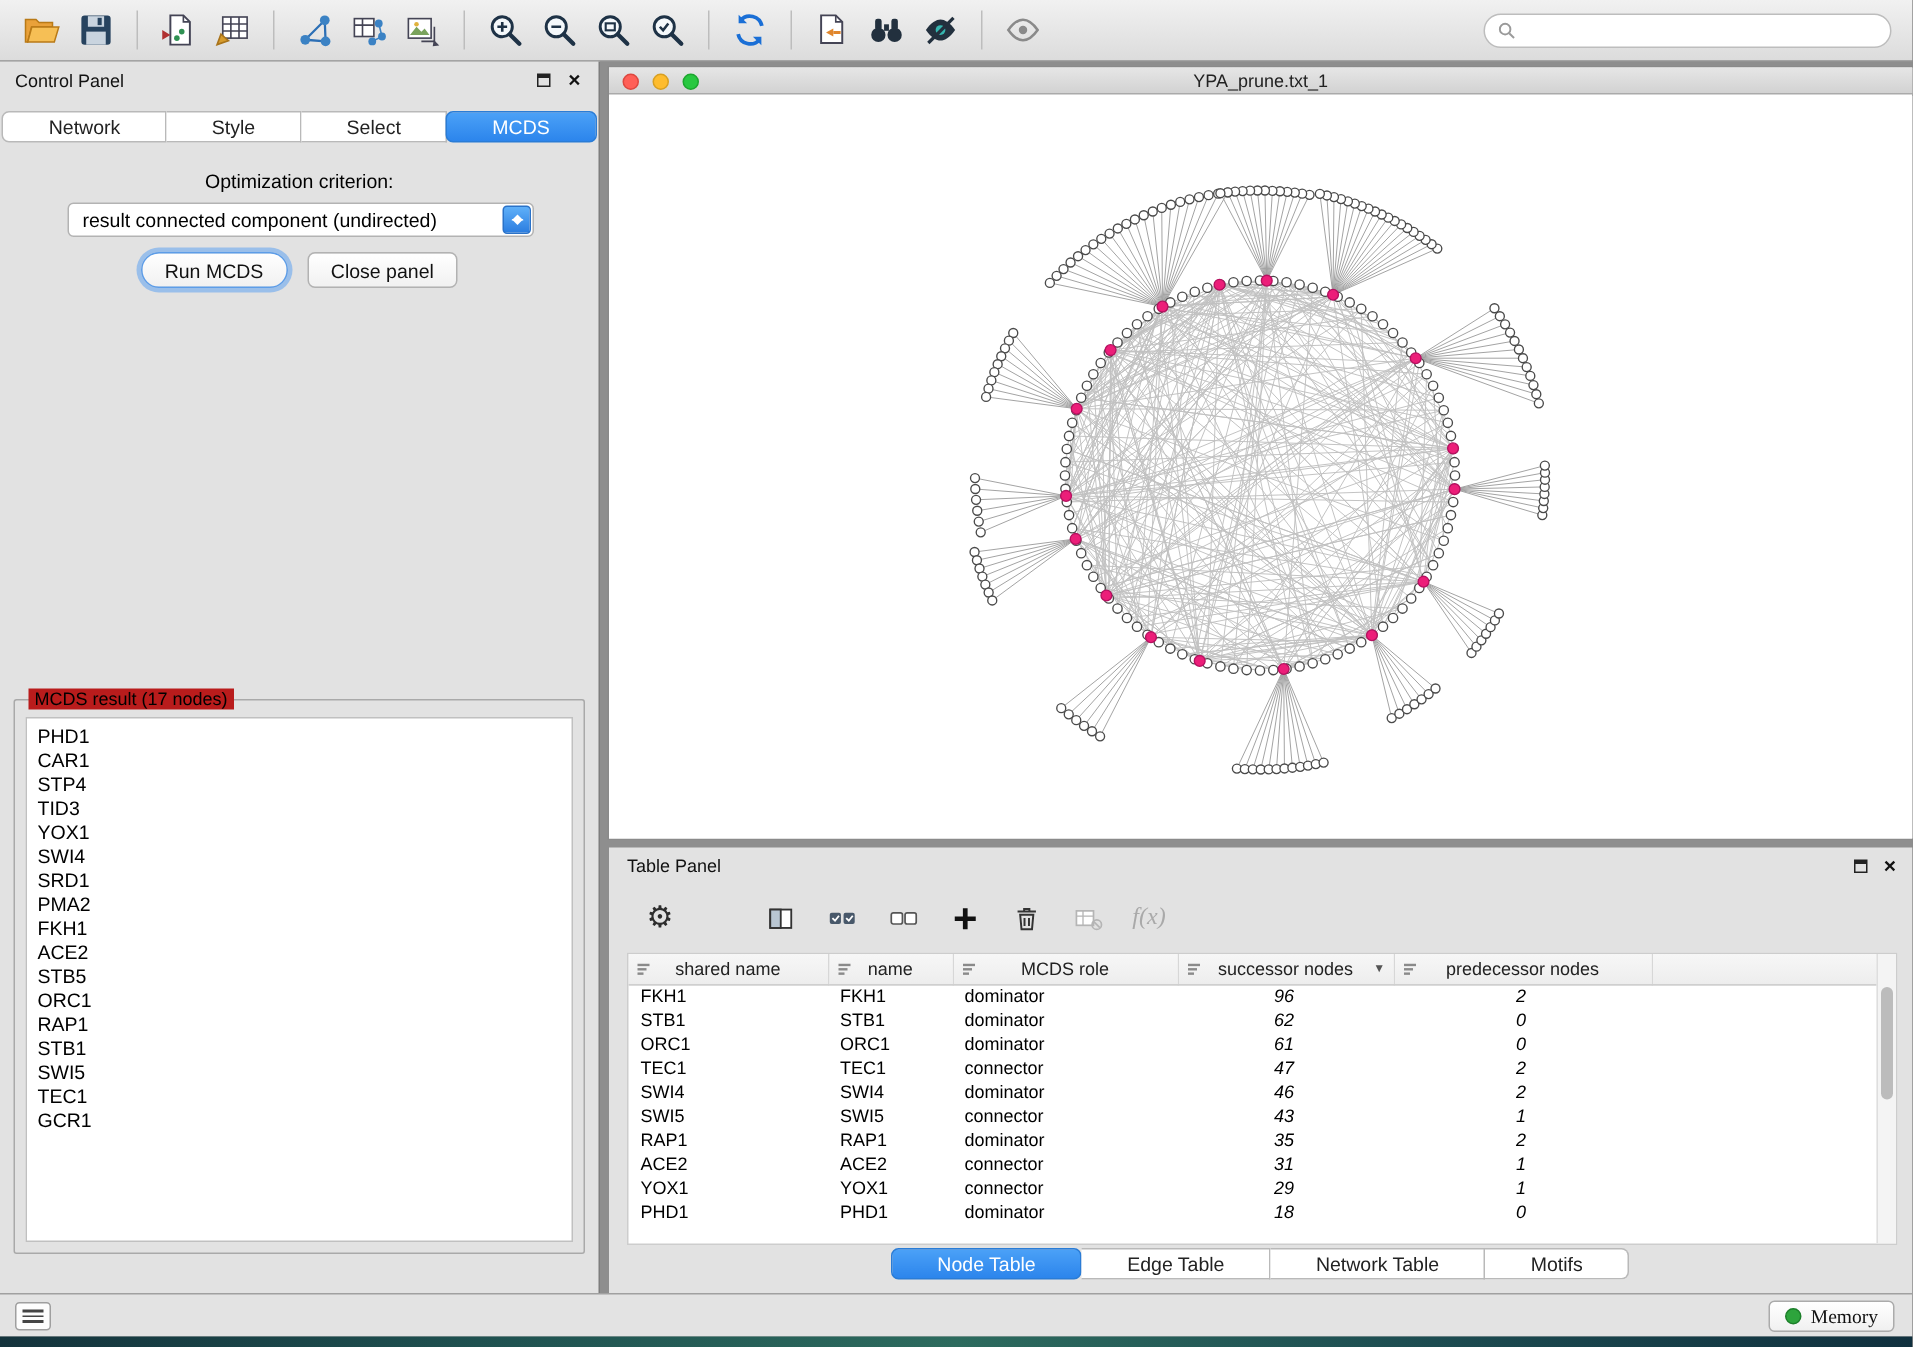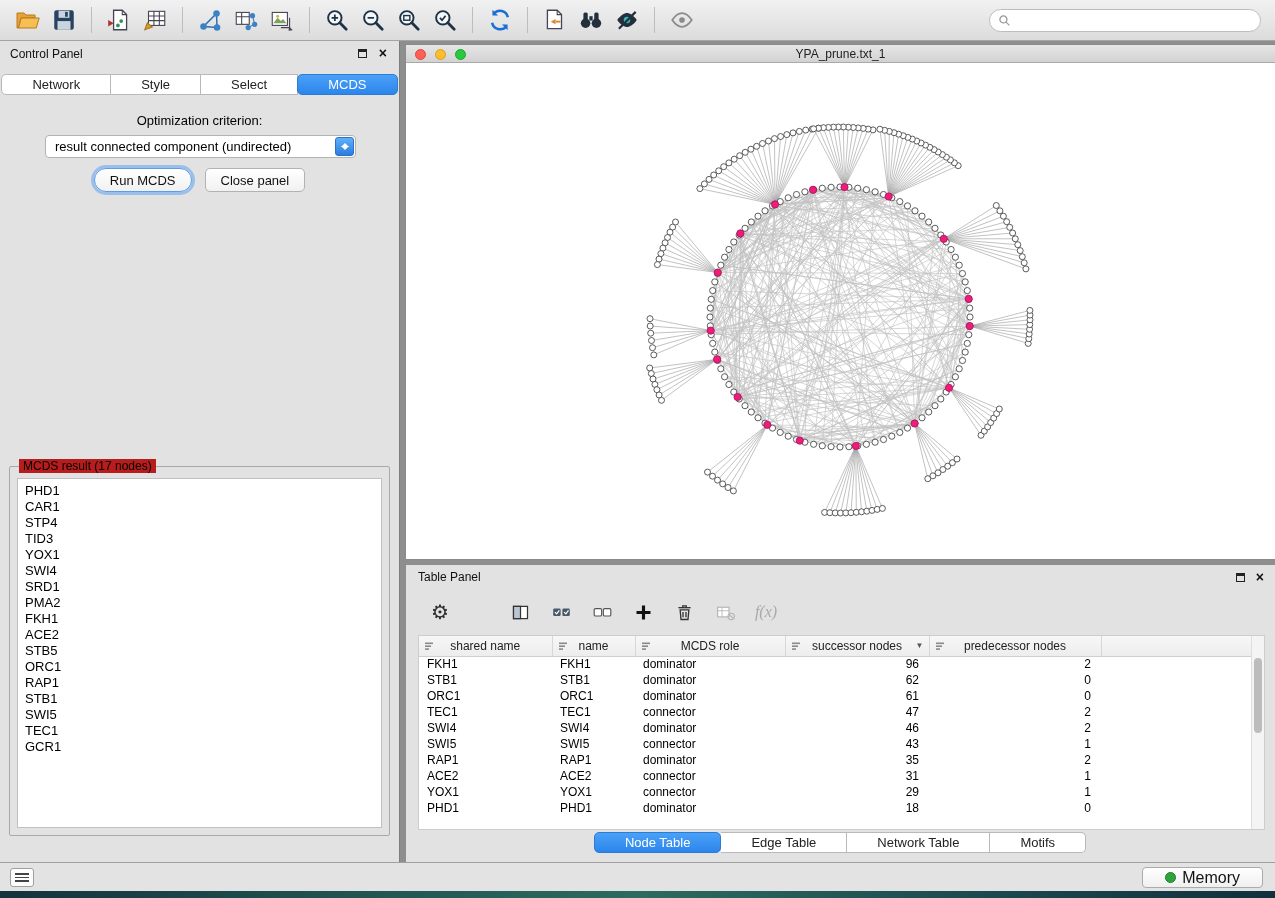--- a/index.html
+++ b/index.html
@@ -90,38 +90,38 @@
 
   .table-wrap { position:absolute; left:12px; right:10px; top:70px; bottom:32px; background:#fff;
                 border:1px solid #cdcdcd; overflow:hidden; }
   table.dtable { border-collapse:collapse; table-layout:fixed; width:835px; }
   .dtable th { background:linear-gradient(#f7f7f7,#ededed); border-right:1px solid #d7d7d7;
                border-bottom:1px solid #cfcfcf; height:20px; font-weight:normal; font-size:12px;
                color:#222; position:relative; overflow:hidden; white-space:nowrap; }
   .dtable th .sort-ic { position:absolute; left:5px; top:5px; }
   .dtable th .combo-arrow { position:absolute; right:5px; top:5px; font-size:8px; color:#555; }
   .dtable td { height:16px; font-size:12px; padding:0 8px; white-space:nowrap; overflow:hidden; color:#000; }
-  .dtable td.num { text-align:right; padding-right:10px; }
+  .dtable td.num { text-align:center; padding-right:10px;font-style:italic; }
   .vscroll { position:absolute; top:0; right:0; bottom:0; width:13px; background:#f4f4f4;
              border-left:1px solid #dedede; }
   .vscroll .thumb { position:absolute; left:2px; right:2px; top:22px; height:75px; background:#bcbcbc;
                     border-radius:5px; }
 
   .tp-tabbar { position:absolute; left:0; right:0; bottom:9px; display:flex; justify-content:center; }
 
   
   .statusbar { position:absolute; left:0; right:0; top:862px; height:29px; background:#e3e3e3;
                border-top:1px solid #a0a0a0; }
   .status-left { position:absolute; left:10px; top:5px; width:24px; height:19px; background:#fdfdfd;
                  border:1px solid #9f9f9f; border-radius:3px; display:flex; flex-direction:column;
                  justify-content:center; gap:2px; padding:0 4px; }
   .status-left i { display:block; height:1.5px; background:#444; }
   .memory-btn { position:absolute; right:12px; top:4px; height:21px; background:linear-gradient(#fff,#f0f0f0);
                 border:1px solid #ababab; border-radius:4px; display:flex; align-items:center;
-                padding:0 22px; gap:6px; font-size:16px; color:#111; }
+                padding:0 10px; gap:6px; font-size:13px; color:#111;font-family:Liberation Serif, serif; }
   .green-dot { width:11px; height:11px; border-radius:50%; background:#2da43c; border:1px solid #1c7f2a; }
 
   .wallpaper { position:absolute; left:0; top:891px; width:1275px; height:7px;
                background:linear-gradient(90deg,#14333c,#1f5150,#2d6b5e,#1d4c51,#10303e); }
 </style>
 </head>
 <body>
 
 <div class="app">
 

